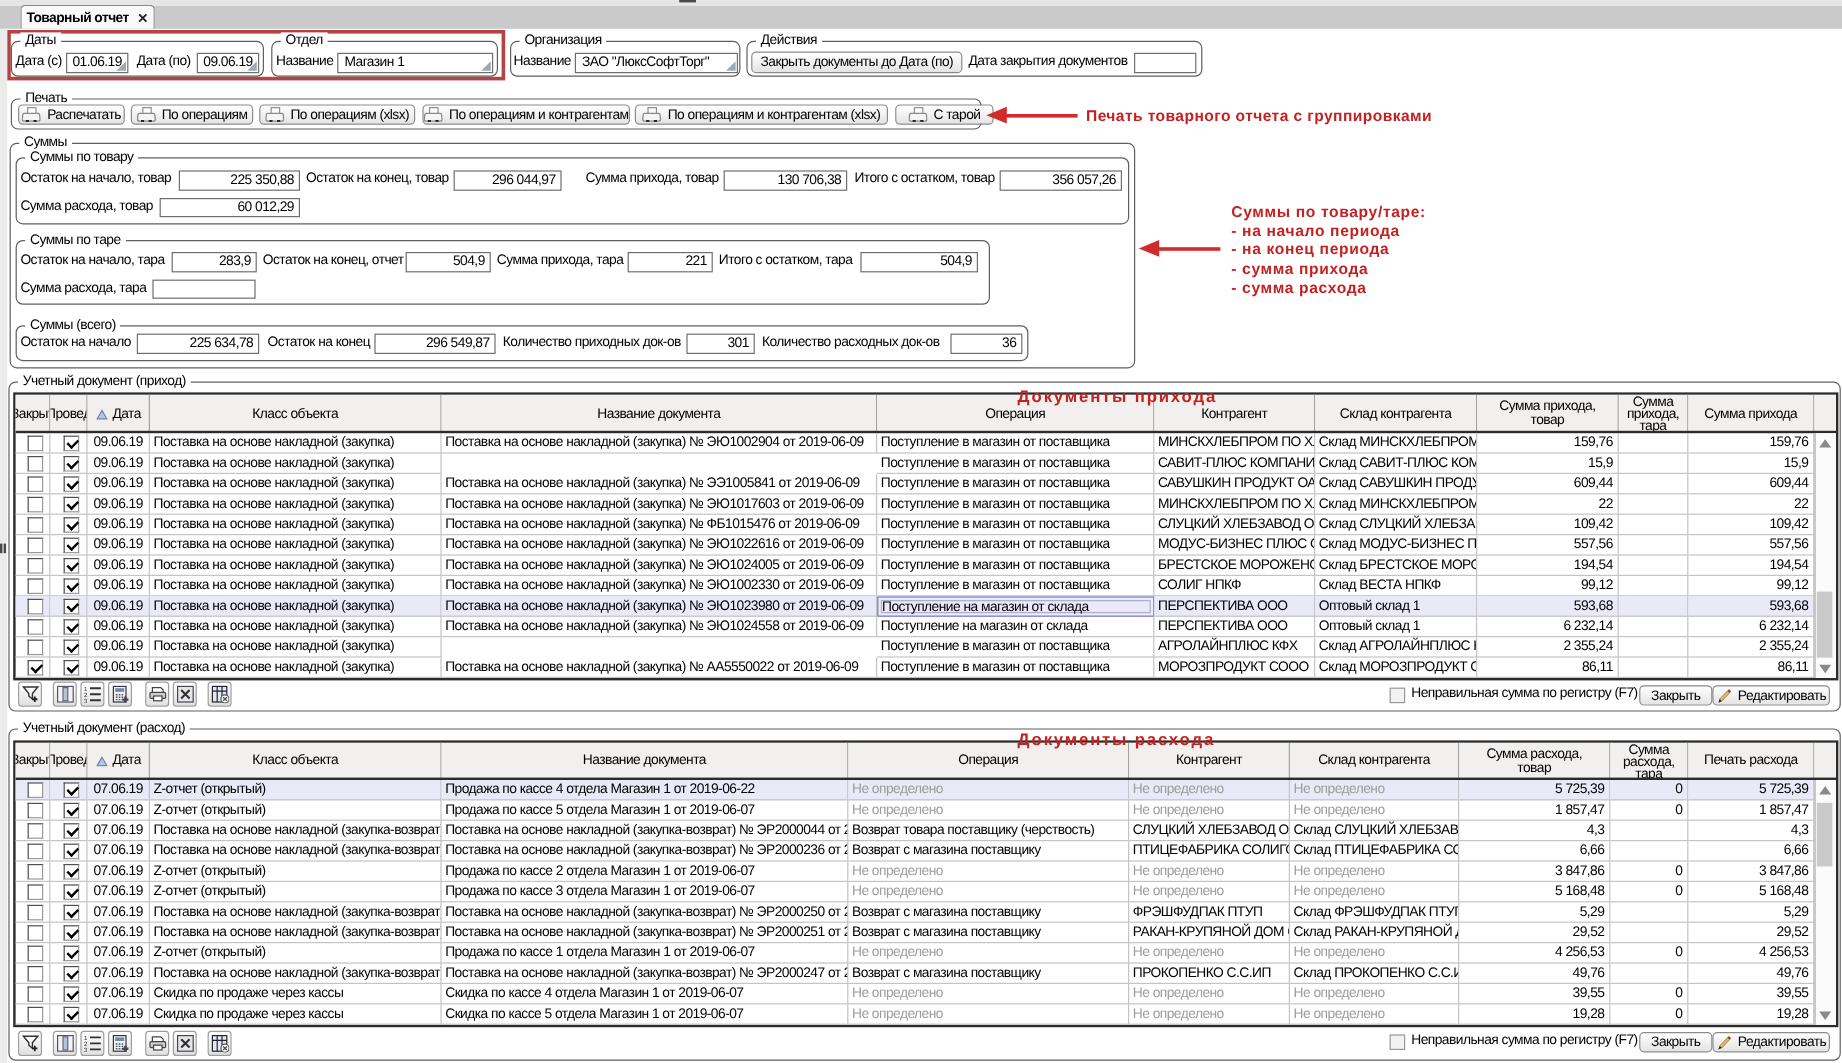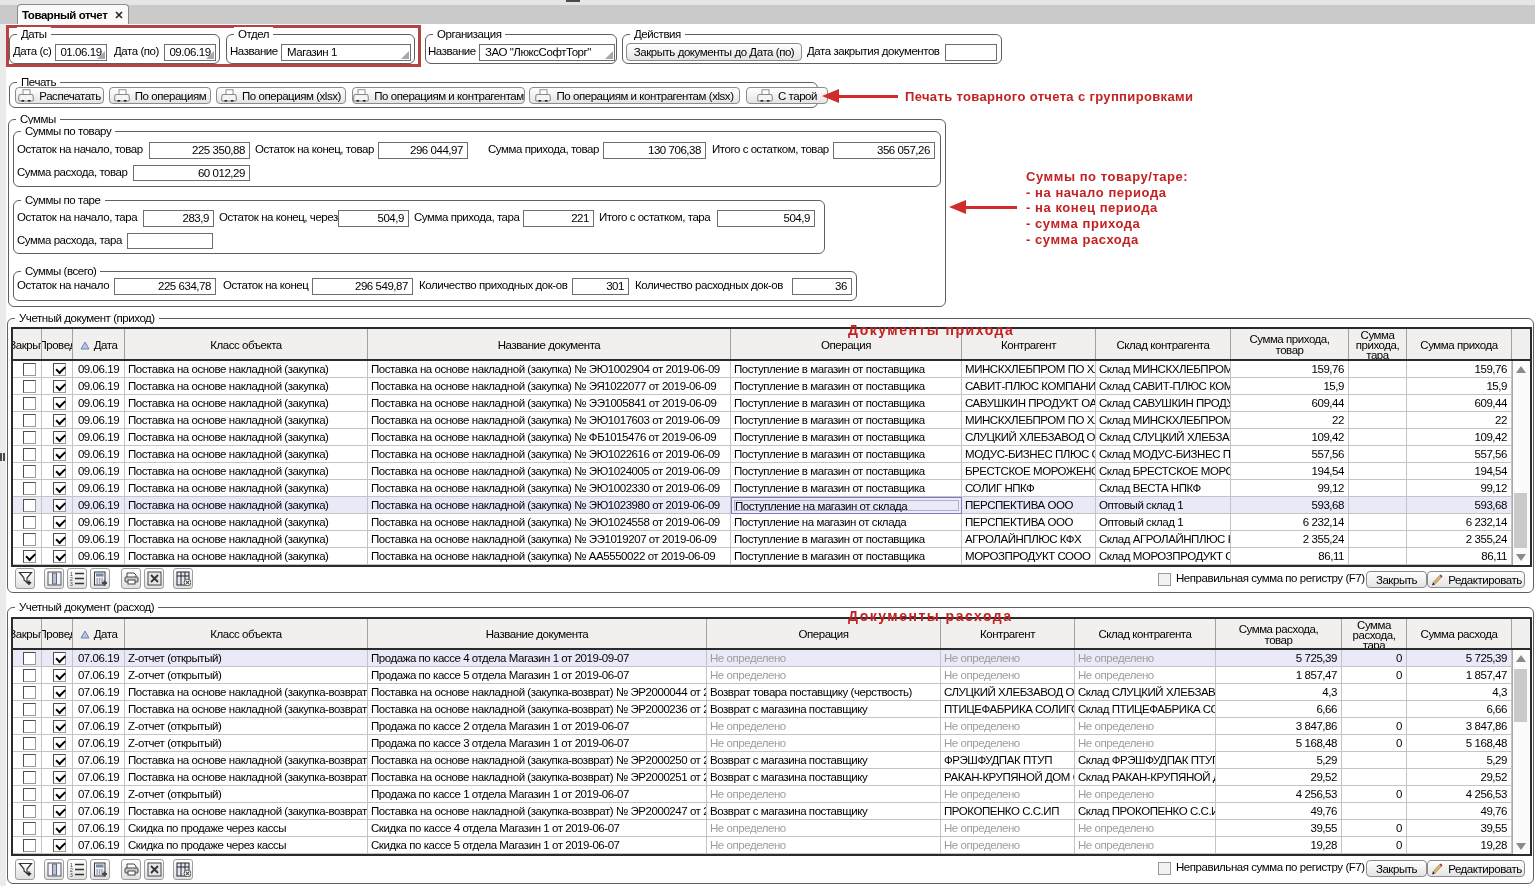--- a/index.html
+++ b/index.html
@@ -120,21 +120,21 @@
 <div class="lbl" style="left:255px;top:143px">Остаток на конец, товар</div>
 <div class="inp num" style="left:378px;top:142px;width:90px;height:17px;line-height:15px">296 044,97</div>
 <div class="lbl" style="left:488px;top:143px">Сумма прихода, товар</div>
 <div class="inp num" style="left:603px;top:142px;width:103px;height:17px;line-height:15px">130 706,38</div>
 <div class="lbl" style="left:712px;top:143px">Итого с остатком, товар</div>
 <div class="inp num" style="left:833px;top:142px;width:102px;height:17px;line-height:15px">356 057,26</div>
 <div class="lbl" style="left:17px;top:166px">Сумма расхода, товар</div>
 <div class="inp num" style="left:133px;top:165px;width:117px;height:16px;line-height:14px">60 012,29</div>
 <div class="lbl" style="left:17px;top:211px">Остаток на начало, тара</div>
 <div class="inp num" style="left:143px;top:210px;width:71px;height:17px;line-height:15px">283,9</div>
-<div class="lbl" style="left:219px;top:211px">Остаток на конец, через</div>
+<div class="lbl" style="left:219px;top:211px">Остаток на конец, отчет</div>
 <div class="inp num" style="left:338px;top:210px;width:71px;height:17px;line-height:15px">504,9</div>
 <div class="lbl" style="left:414px;top:211px">Сумма прихода, тара</div>
 <div class="inp num" style="left:523px;top:210px;width:71px;height:17px;line-height:15px">221</div>
 <div class="lbl" style="left:599px;top:211px">Итого с остатком, тара</div>
 <div class="inp num" style="left:717px;top:210px;width:98px;height:17px;line-height:15px">504,9</div>
 <div class="lbl" style="left:17px;top:234px">Сумма расхода, тара</div>
 <div class="inp num" style="left:127px;top:233px;width:86px;height:16px;line-height:14px"></div>
 <div class="lbl" style="left:17px;top:279px">Остаток на начало</div>
 <div class="inp num" style="left:114px;top:278px;width:102px;height:17px;line-height:15px">225 634,78</div>
 <div class="lbl" style="left:223px;top:279px">Остаток на конец</div>
@@ -179,21 +179,20 @@
 <div class="tc" style="left:1083px;top:32px;width:135px;height:17px">Склад МИНСКХЛЕБПРОМ ПО</div>
 <div class="tc" style="left:1218px;top:32px;width:118px;height:17px;text-align:right;padding-right:4px">159,76</div>
 <div class="tc" style="left:1336px;top:32px;width:58px;height:17px;text-align:right;padding-right:4px"></div>
 <div class="tc" style="left:1394px;top:32px;width:105px;height:17px;text-align:right;padding-right:4px">159,76</div>
 <div class="tc" style="left:0px;top:49px;width:29px;height:17px"></div>
 <div class="cb" style="left:10px;top:51px"></div>
 <div class="tc" style="left:29px;top:49px;width:31px;height:17px"></div>
 <div class="cb ck" style="left:40px;top:51px"></div>
 <div class="tc" style="left:60px;top:49px;width:52px;height:17px;text-align:center">09.06.19</div>
 <div class="tc" style="left:112px;top:49px;width:243px;height:17px">Поставка на основе накладной (закупка)</div>
-<div class="tc" style="left:355px;top:49px;width:363px;height:17px">Поставка на основе накладной (закупка) № ЭЯ1022077 от 2019-06-09</div>
 <div class="tc" style="left:718px;top:49px;width:231px;height:17px">Поступление в магазин от поставщика</div>
 <div class="tc" style="left:949px;top:49px;width:134px;height:17px">САВИТ-ПЛЮС КОМПАНИЯ</div>
 <div class="tc" style="left:1083px;top:49px;width:135px;height:17px">Склад САВИТ-ПЛЮС КОМПАНИЯ</div>
 <div class="tc" style="left:1218px;top:49px;width:118px;height:17px;text-align:right;padding-right:4px">15,9</div>
 <div class="tc" style="left:1336px;top:49px;width:58px;height:17px;text-align:right;padding-right:4px"></div>
 <div class="tc" style="left:1394px;top:49px;width:105px;height:17px;text-align:right;padding-right:4px">15,9</div>
 <div class="tc" style="left:0px;top:66px;width:29px;height:17px"></div>
 <div class="cb" style="left:10px;top:68px"></div>
 <div class="tc" style="left:29px;top:66px;width:31px;height:17px"></div>
 <div class="cb ck" style="left:40px;top:68px"></div>
@@ -296,21 +295,20 @@
 <div class="tc" style="left:1083px;top:185px;width:135px;height:17px">Оптовый склад 1</div>
 <div class="tc" style="left:1218px;top:185px;width:118px;height:17px;text-align:right;padding-right:4px">6 232,14</div>
 <div class="tc" style="left:1336px;top:185px;width:58px;height:17px;text-align:right;padding-right:4px"></div>
 <div class="tc" style="left:1394px;top:185px;width:105px;height:17px;text-align:right;padding-right:4px">6 232,14</div>
 <div class="tc" style="left:0px;top:202px;width:29px;height:17px"></div>
 <div class="cb" style="left:10px;top:204px"></div>
 <div class="tc" style="left:29px;top:202px;width:31px;height:17px"></div>
 <div class="cb ck" style="left:40px;top:204px"></div>
 <div class="tc" style="left:60px;top:202px;width:52px;height:17px;text-align:center">09.06.19</div>
 <div class="tc" style="left:112px;top:202px;width:243px;height:17px">Поставка на основе накладной (закупка)</div>
-<div class="tc" style="left:355px;top:202px;width:363px;height:17px">Поставка на основе накладной (закупка) № ЭЭ1019207 от 2019-06-09</div>
 <div class="tc" style="left:718px;top:202px;width:231px;height:17px">Поступление в магазин от поставщика</div>
 <div class="tc" style="left:949px;top:202px;width:134px;height:17px">АГРОЛАЙНПЛЮС КФХ</div>
 <div class="tc" style="left:1083px;top:202px;width:135px;height:17px">Склад АГРОЛАЙНПЛЮС КФХ</div>
 <div class="tc" style="left:1218px;top:202px;width:118px;height:17px;text-align:right;padding-right:4px">2 355,24</div>
 <div class="tc" style="left:1336px;top:202px;width:58px;height:17px;text-align:right;padding-right:4px"></div>
 <div class="tc" style="left:1394px;top:202px;width:105px;height:17px;text-align:right;padding-right:4px">2 355,24</div>
 <div class="tc" style="left:0px;top:219px;width:29px;height:17px"></div>
 <div class="cb ck" style="left:10px;top:221px"></div>
 <div class="tc" style="left:29px;top:219px;width:31px;height:17px"></div>
 <div class="cb ck" style="left:40px;top:221px"></div>
@@ -397,30 +395,30 @@
       </svg>Дата</div>
 <div class="hc" style="left:112px;top:0;width:243px;height:31px">Класс объекта</div>
 <div class="hc" style="left:355px;top:0;width:339px;height:31px">Название документа</div>
 <div class="hc" style="left:694px;top:0;width:234px;height:31px">Операция</div>
 <div class="hc" style="left:928px;top:0;width:134px;height:31px">Контрагент</div>
 <div class="hc" style="left:1062px;top:0;width:141px;height:31px">Склад контрагента</div>
 <div class="hc" style="left:1203px;top:0;width:126px;height:31px">Сумма расхода,<br>товар</div>
 <div class="hc" style="left:1329px;top:0;width:65px;height:31px">
       <span class="h3l">Сумма<br>расхода,<br>тара</span>
     </div>
-<div class="hc" style="left:1394px;top:0;width:105px;height:31px">Сумма расхода</div>
+<div class="hc" style="left:1394px;top:0;width:105px;height:31px">Печать расхода</div>
 <div class="hc" style="left:1499px;top:0;width:18px;height:31px;border-right:none"></div>
 <div class="a" style="left:0;top:29px;width:1517px;height:2px;background:#2b2b2b"></div>
 <div class="tc hl" style="left:0px;top:31px;width:29px;height:17px"></div>
 <div class="cb" style="left:10px;top:33px"></div>
 <div class="tc hl" style="left:29px;top:31px;width:31px;height:17px"></div>
 <div class="cb ck" style="left:40px;top:33px"></div>
 <div class="tc hl" style="left:60px;top:31px;width:52px;height:17px;text-align:center">07.06.19</div>
 <div class="tc hl" style="left:112px;top:31px;width:243px;height:17px">Z-отчет (открытый)</div>
-<div class="tc hl" style="left:355px;top:31px;width:339px;height:17px">Продажа по кассе 4 отдела Магазин 1 от 2019-09-07</div>
+<div class="tc hl" style="left:355px;top:31px;width:339px;height:17px">Продажа по кассе 4 отдела Магазин 1 от 2019-06-22</div>
 <div class="tc hl gray" style="left:694px;top:31px;width:234px;height:17px">Не определено</div>
 <div class="tc hl gray" style="left:928px;top:31px;width:134px;height:17px">Не определено</div>
 <div class="tc hl gray" style="left:1062px;top:31px;width:141px;height:17px">Не определено</div>
 <div class="tc hl" style="left:1203px;top:31px;width:126px;height:17px;text-align:right;padding-right:4px">5 725,39</div>
 <div class="tc hl" style="left:1329px;top:31px;width:65px;height:17px;text-align:right;padding-right:4px">0</div>
 <div class="tc hl" style="left:1394px;top:31px;width:105px;height:17px;text-align:right;padding-right:4px">5 725,39</div>
 <div class="tc" style="left:0px;top:48px;width:29px;height:17px"></div>
 <div class="cb" style="left:10px;top:50px"></div>
 <div class="tc" style="left:29px;top:48px;width:31px;height:17px"></div>
 <div class="cb ck" style="left:40px;top:50px"></div>

